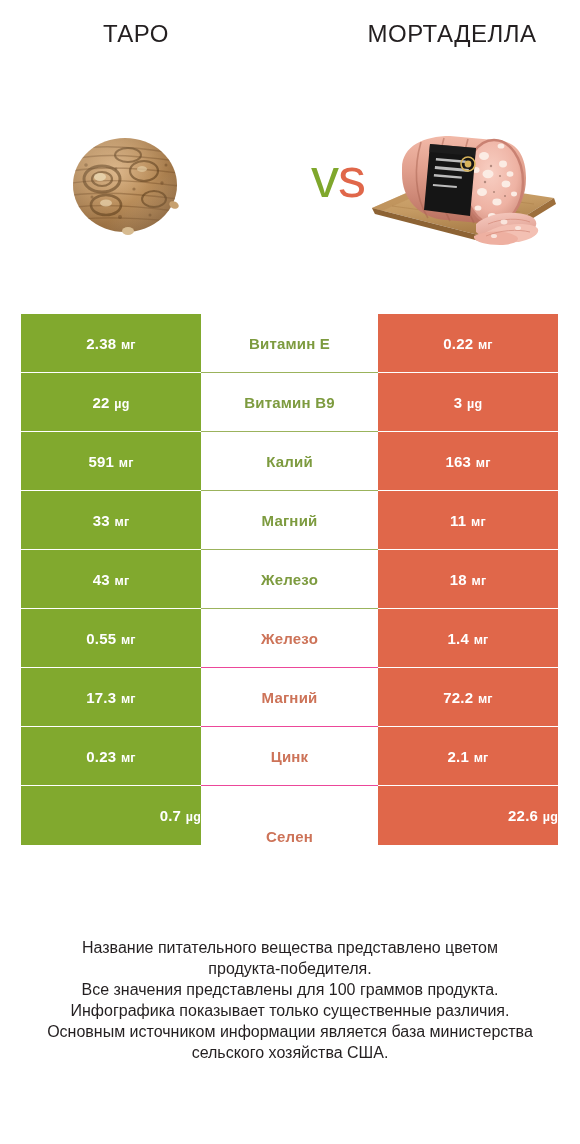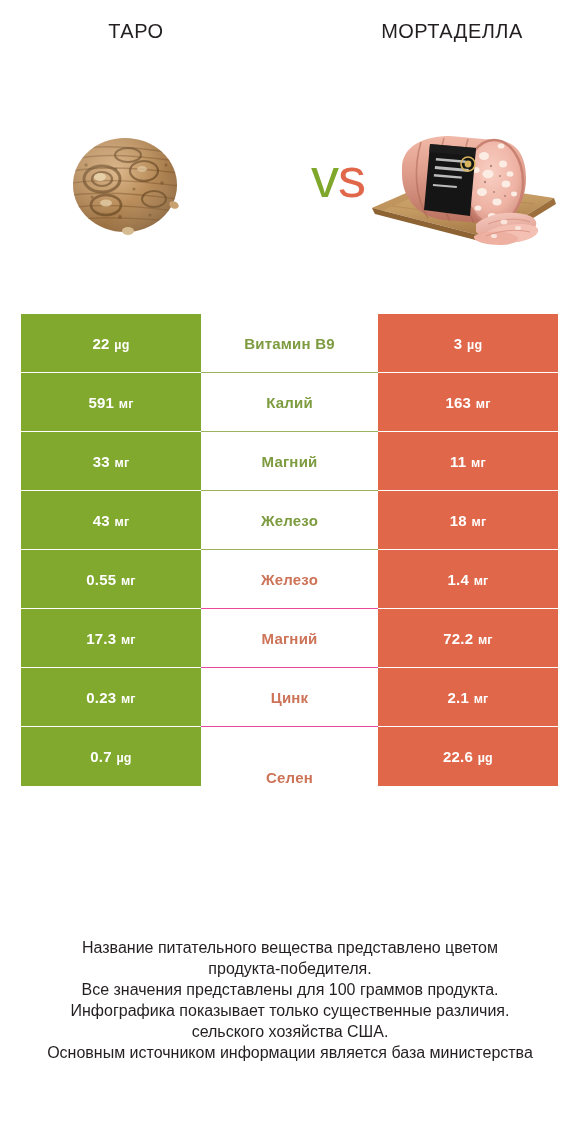--- a/index.html
+++ b/index.html
@@ -18,21 +18,21 @@
   
   .header {
     position: absolute;
     top: 0; left: 0;
     width: 580px;
     height: 270px;
   }
   .title {
     position: absolute;
     top: 20px;
-    font-size: 20px;
+    font-size: 24px;
     font-weight: 400;
     color: #231f20;
     letter-spacing: 0.5px;
     text-align: center;
     white-space: nowrap;
   }
   .title-left  { left: 0;   width: 272px; }
   .title-right { left: 316px; width: 272px; }
 
   
@@ -105,21 +105,21 @@
   .cell-mid-inner.loser-red {
     border-bottom: 1px solid #ec4899;
   }
   .cell-right {
     width: 180px;
     background: #E0674A;
     color: #ffffff;
     border-bottom: 1px solid #ffffff;
   }
   .row:last-child .cell-left,
-  .row:last-child .cell-right { border-bottom: none; }
+  .row:last-child .cell-right { border-bottom: none; justify-content: flex-end; }
   .row:last-child .cell-mid-inner { border-bottom: none; align-items: flex-end; }
 
   .val {
     font-size: 15px;
     font-weight: bold;
     letter-spacing: 0.2px;
     white-space: nowrap;
   }
   .val .unit {
     font-size: 12.5px;
@@ -330,20 +330,33 @@
   </div>
 
   <div class="vs">
     <span class="v">v</span><span class="s">s</span>
   </div>
 </div>
 
 <div class="table" id="table-body">
     <div class="row">
       <div class="cell cell-left">
+        <span class="val">2.38<span class="unit"> мг</span></span>
+      </div>
+      <div class="cell cell-mid">
+        <div class="cell-mid-inner">
+          <span class="nutr green">Витамин Е</span>
+        </div>
+      </div>
+      <div class="cell cell-right">
+        <span class="val">0.22<span class="unit"> мг</span></span>
+      </div>
+    </div>
+    <div class="row">
+      <div class="cell cell-left">
         <span class="val">22<span class="unit"> µg</span></span>
       </div>
       <div class="cell cell-mid">
         <div class="cell-mid-inner">
           <span class="nutr green">Витамин B9</span>
         </div>
       </div>
       <div class="cell cell-right">
         <span class="val">3<span class="unit"> µg</span></span>
       </div>
@@ -439,15 +452,15 @@
         <span class="val">22.6<span class="unit"> µg</span></span>
       </div>
     </div>
   </div>
 
 <div class="footer">
   <div>Название питательного вещества представлено цветом</div>
   <div>продукта-победителя.</div>
   <div>Все значения представлены для 100 граммов продукта.</div>
   <div>Инфографика показывает только существенные различия.</div>
+  <div>Основным источником информации является база министерства</div>
   <div>сельского хозяйства США.</div>
-  <div>Основным источником информации является база министерства</div>
 </div>
 
 </body></html>

